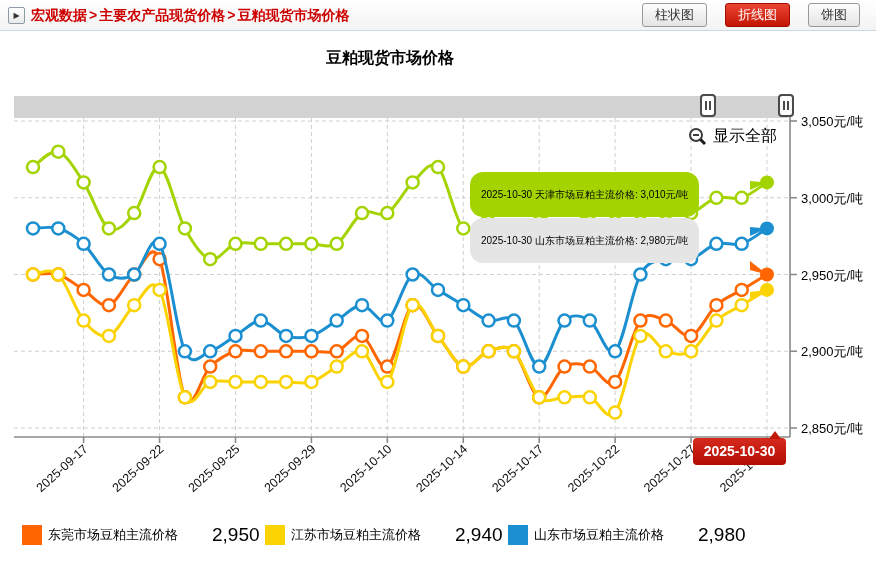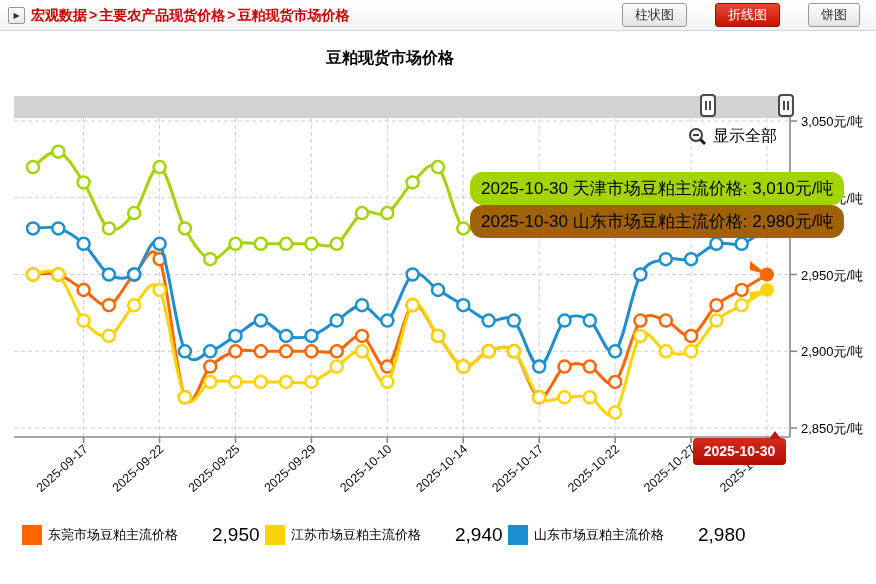--- a/index.html
+++ b/index.html
@@ -7,21 +7,21 @@
 
   
   #header{position:absolute;left:0;top:0;width:876px;height:30px;
     background:linear-gradient(#ffffff,#f3f3f3);border-bottom:1px solid #ccd9e4;}
   #hdr-icon{position:absolute;left:8px;top:7px;width:15px;height:15px;border:1px solid #8f9aa5;border-radius:2px;
     background:linear-gradient(#fff,#e9e9e9);display:flex;align-items:center;justify-content:center;
     font-size:8px;color:#333;line-height:1;}
   #breadcrumb{position:absolute;left:31px;top:0;height:30px;line-height:30px;
     font-size:14px;font-weight:bold;color:#c00;white-space:nowrap;text-align:center;}
   #breadcrumb .sep{padding:0 2px;}
-  #chart-type-buttons{position:absolute;right:16px;top:3px;display:flex;gap:28px;}
+  #chart-type-buttons{position:absolute;right:16px;top:3px;display:flex;gap:18px;}
   .ct-btn{height:24px;padding:0 12px;font-size:13px;color:#333;border:1px solid #999;border-radius:3px;
     background:linear-gradient(#fdfdfd,#e4e4e4);cursor:pointer;font-family:inherit;}
   .ct-btn.active{color:#fff;border:1px solid #a00d00;background:linear-gradient(#ea4634,#c41403);}
 
   
   #panel{position:absolute;left:0;top:31px;width:876px;height:553px;}
   #chart-title{position:absolute;left:0;top:17px;width:780px;text-align:center;
     font-size:16px;font-weight:bold;color:#000;z-index:2;}
   #plot{position:absolute;left:0;top:0;width:876px;height:553px;z-index:1;}
   .grid{stroke:#cfcfcf;stroke-width:1;stroke-dasharray:4 3;fill:none;}
@@ -35,22 +35,22 @@
     border-radius:4px;display:flex;align-items:center;justify-content:center;gap:2px;cursor:ew-resize;}
   .dz-handle i{display:block;width:2px;height:9px;background:#4a4a4a;}
   #dz-handle-left{left:686px;}
   #dz-handle-right{left:764px;}
 
   
   #zoom-out{position:absolute;left:688px;top:95px;display:flex;align-items:center;gap:6px;z-index:3;cursor:pointer;}
   #show-all-label{font-size:16px;color:#000;}
 
   
-  .balloon{position:absolute;left:470px;height:25px;line-height:25px;border-radius:13px;padding:4px 11px;
-    font-size:17px;color:#000;white-space:nowrap;z-index:5;}
+  .balloon{position:absolute;left:470px;height:25px;line-height:25px;border-radius:13px;padding:10px 11px;
+    font-size:10px;color:#000;white-space:nowrap;z-index:5;}
 
   
   #date-flag{position:absolute;left:693px;top:407px;width:93px;height:27px;line-height:27px;text-align:center;
     background:linear-gradient(#d62a1d,#b20d03);color:#fff;font-size:14px;font-weight:bold;border-radius:4px;z-index:6;}
   #date-flag::after{content:"";position:absolute;right:5px;top:-7px;width:0;height:0;
     border-left:6px solid transparent;border-right:6px solid transparent;border-bottom:8px solid #c0180a;}
 
   
   #legend{position:absolute;left:22px;top:493px;width:760px;display:grid;
     grid-template-columns:243px 243px 243px;row-gap:10px;z-index:2;}
@@ -269,21 +269,21 @@
     <div id="zoom-out">
       <svg width="19" height="19" viewBox="0 0 19 19">
         <circle cx="8" cy="8" r="6" fill="none" stroke="#3c3c3c" stroke-width="2"></circle>
         <line x1="5" y1="8" x2="11" y2="8" stroke="#3c3c3c" stroke-width="2"></line>
         <line x1="12.5" y1="12.5" x2="17" y2="17" stroke="#1a1a1a" stroke-width="3"></line>
       </svg>
       <span id="show-all-label">显示全部</span>
     </div>
 
     <div class="balloon" style="top: 141px; background: rgb(164, 212, 0);">2025-10-30 天津市场豆粕主流价格: 3,010元/吨</div>
-    <div class="balloon" style="top: 174px; background: #a16207;">2025-10-30 山东市场豆粕主流价格: 2,980元/吨</div>
+    <div class="balloon" style="top: 187px; background: #e5e5e5;">2025-10-30 山东市场豆粕主流价格: 2,980元/吨</div>
 
     <div id="date-flag">2025-10-30</div>
 
     <div id="legend">
       <div class="legend-item">
         <span class="swatch" style="background: rgb(255, 102, 0);"></span>
         <span class="legend-label">东莞市场豆粕主流价格</span>
         <span class="legend-value">2,950</span>
       </div>
       <div class="legend-item">

